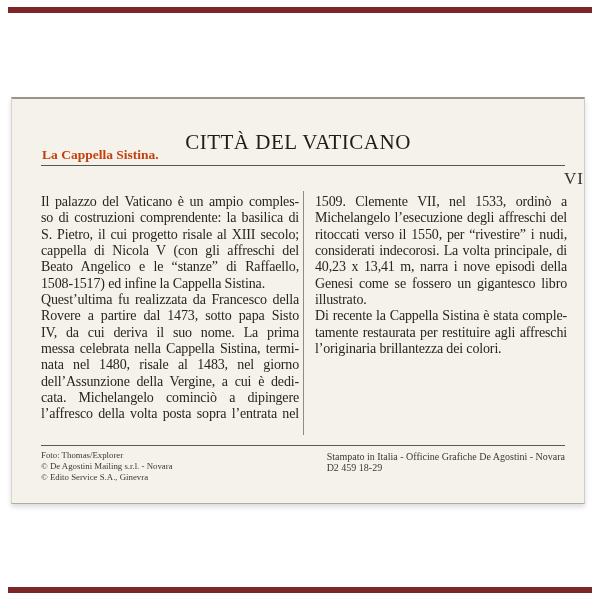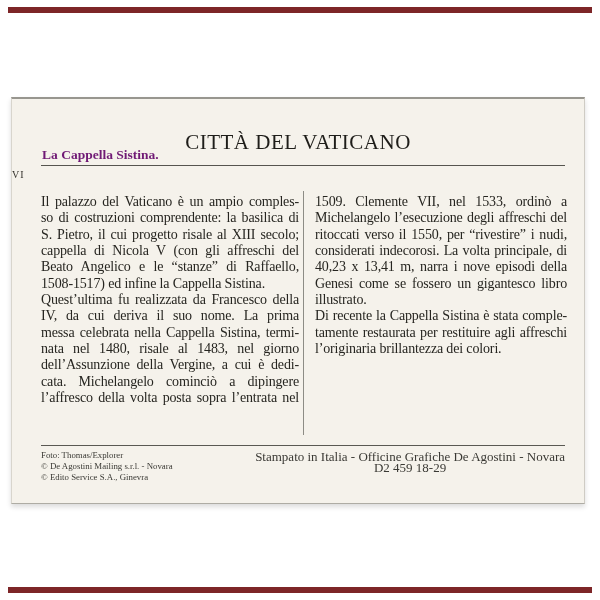--- a/index.html
+++ b/index.html
@@ -33,30 +33,30 @@
   .card-title {
     position: absolute; top: 31px; left: 0; right: 0;
     text-align: center;
     font-size: 21px; font-weight: normal;
     letter-spacing: 0.5px;
     color: #1e1d19;
   }
   .heading-left {
     position: absolute; top: 48px; left: 30px;
     font-size: 13.5px; font-weight: bold;
-    color: #701a75;
+    color: #c2410c;
   }
   .rule-header {
     position: absolute; top: 66px; left: 29px; right: 19px;
     height: 1px; background: #56554f;
   }
   .card-subtitle {
     position: absolute; top: 70px; left: 0; right: 0;
-    text-align: left;
-    font-size: 10px; letter-spacing: 1px;
+    text-align: right;
+    font-size: 17px; letter-spacing: 1px;
     color: #33322c;
   }
 
   .column {
     position: absolute; top: 95px;
     font-size: 14px; line-height: 16.35px;
     letter-spacing: -0.15px;
     color: #262520;
   }
   .column.left  { left: 29px;  width: 258px; }
@@ -74,22 +74,22 @@
     position: absolute; top: 346px; left: 29px; right: 19px;
     height: 1px; background: #5a5953;
   }
   .footer-left {
     position: absolute; top: 351px; left: 29px;
     font-size: 8.8px; line-height: 10.8px;
     color: #3a3934;
   }
   .footer-right {
     position: absolute; top: 353px; right: 19px;
-    font-size: 13px; line-height: 10.8px;
-    text-align: center;
+    font-size: 10px; line-height: 10.8px;
+    text-align: left;
     color: #3a3934;
   }
 </style>
 </head>
 <body>
 
 <div class="red-bar top"></div>
 
 <div class="card">
   <div class="card-title">CITTÀ DEL VATICANO</div>
@@ -98,20 +98,21 @@
   <div class="card-subtitle">VI</div>
 
   <div class="column left">
       <div class="bline">Il palazzo del Vaticano è un ampio comples-</div>
       <div class="bline">so di costruzioni comprendente: la basilica di</div>
       <div class="bline">S. Pietro, il cui progetto risale al XIII secolo;</div>
       <div class="bline">cappella di Nicola V (con gli affreschi del</div>
       <div class="bline">Beato Angelico e le “stanze” di Raffaello,</div>
       <div class="bline nojust">1508-1517) ed infine la Cappella Sistina.</div>
       <div class="bline">Quest’ultima fu realizzata da Francesco della</div>
+      <div class="bline">Rovere a partire dal 1473, sotto papa Sisto</div>
       <div class="bline">IV, da cui deriva il suo nome. La prima</div>
       <div class="bline">messa celebrata nella Cappella Sistina, termi-</div>
       <div class="bline">nata nel 1480, risale al 1483, nel giorno</div>
       <div class="bline">dell’Assunzione della Vergine, a cui è dedi-</div>
       <div class="bline">cata. Michelangelo cominciò a dipingere</div>
       <div class="bline">l’affresco della volta posta sopra l’entrata nel</div>
     </div>
   <div class="col-divider"></div>
   <div class="column right">
       <div class="bline">1509. Clemente VII, nel 1533, ordinò a</div>

